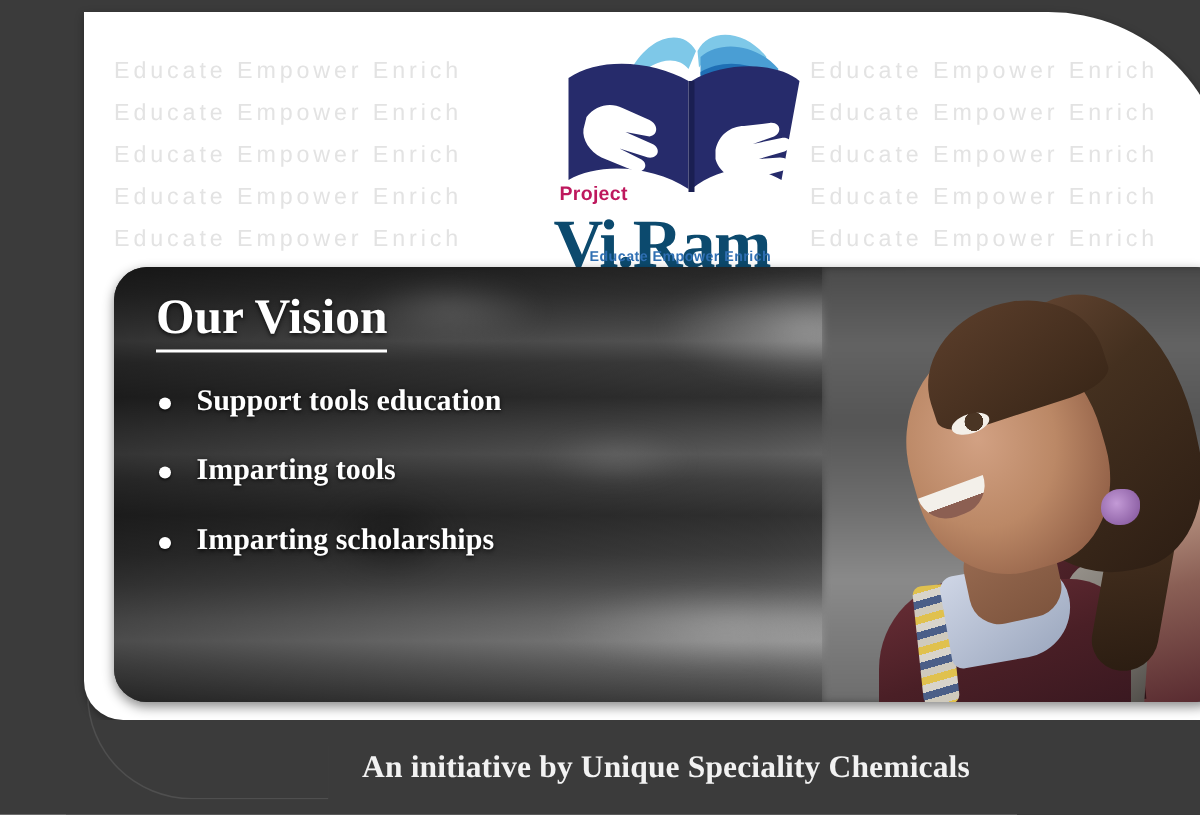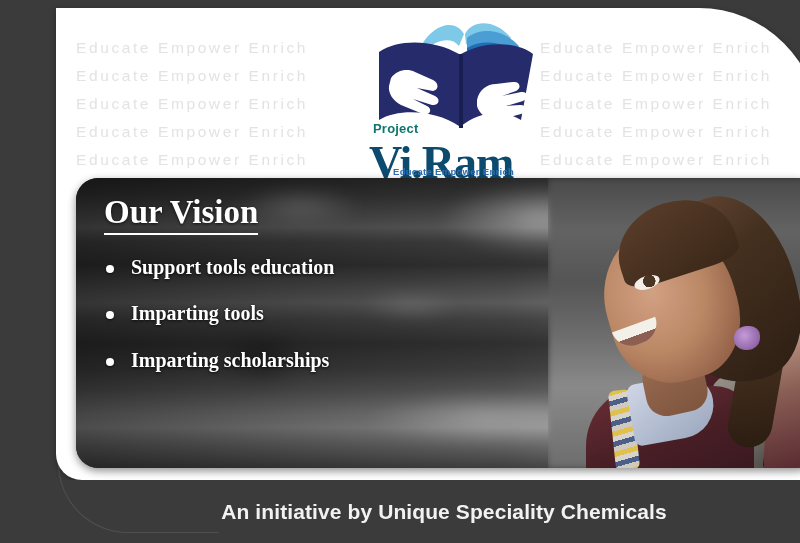--- a/index.html
+++ b/index.html
@@ -59,21 +59,21 @@
     width: 185px;
     height: 175px;
   }
   .logo svg { display: block; }
   .logo .tag-project {
     position: absolute;
     left: 12px;
     top: 113px;
     font-size: 13px;
     font-weight: bold;
-    color: #0f766e;
+    color: #be185d;
     font-family: "Liberation Sans", sans-serif;
     letter-spacing: .2px;
   }
   .logo .tag-name {
     position: absolute;
     left: 8px;
     top: 132px;
     font-size: 46px;
     font-weight: bold;
     color: #0c4a6e;
@@ -305,21 +305,21 @@
     left: 0;
     bottom: 0;
     width: 800px;
     height: 63px;
     display: flex;
     align-items: center;
     justify-content: center;
     background: #3b3b3b;
   }
   .footer-text {
-    font-family: Liberation Sans, sans-serif;
+    font-family: Liberation Serif, serif;
     font-weight: bold;
     font-size: 21px;
     color: #f2f2f2;
     letter-spacing: .1px;
   }
   .corner-arc {
     position: absolute;
     left: 14px;
     bottom: 10px;
     width: 160px;

